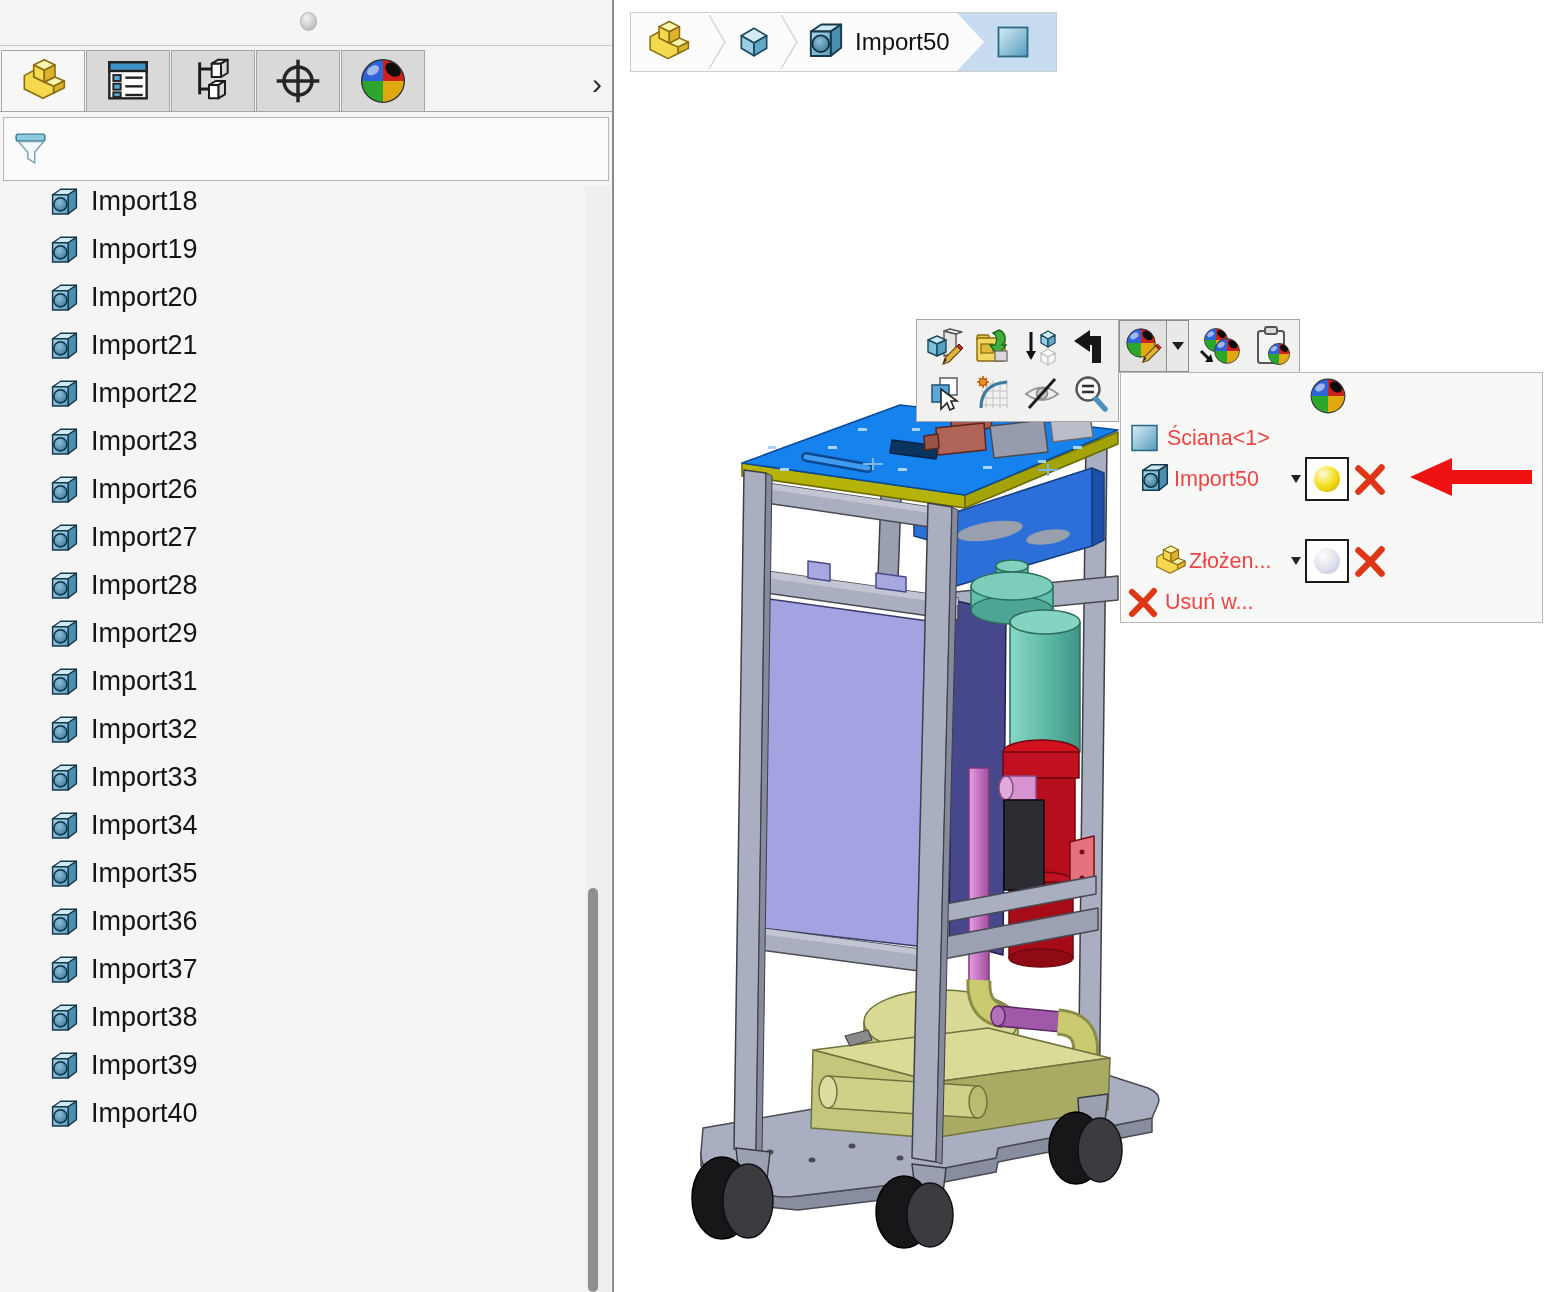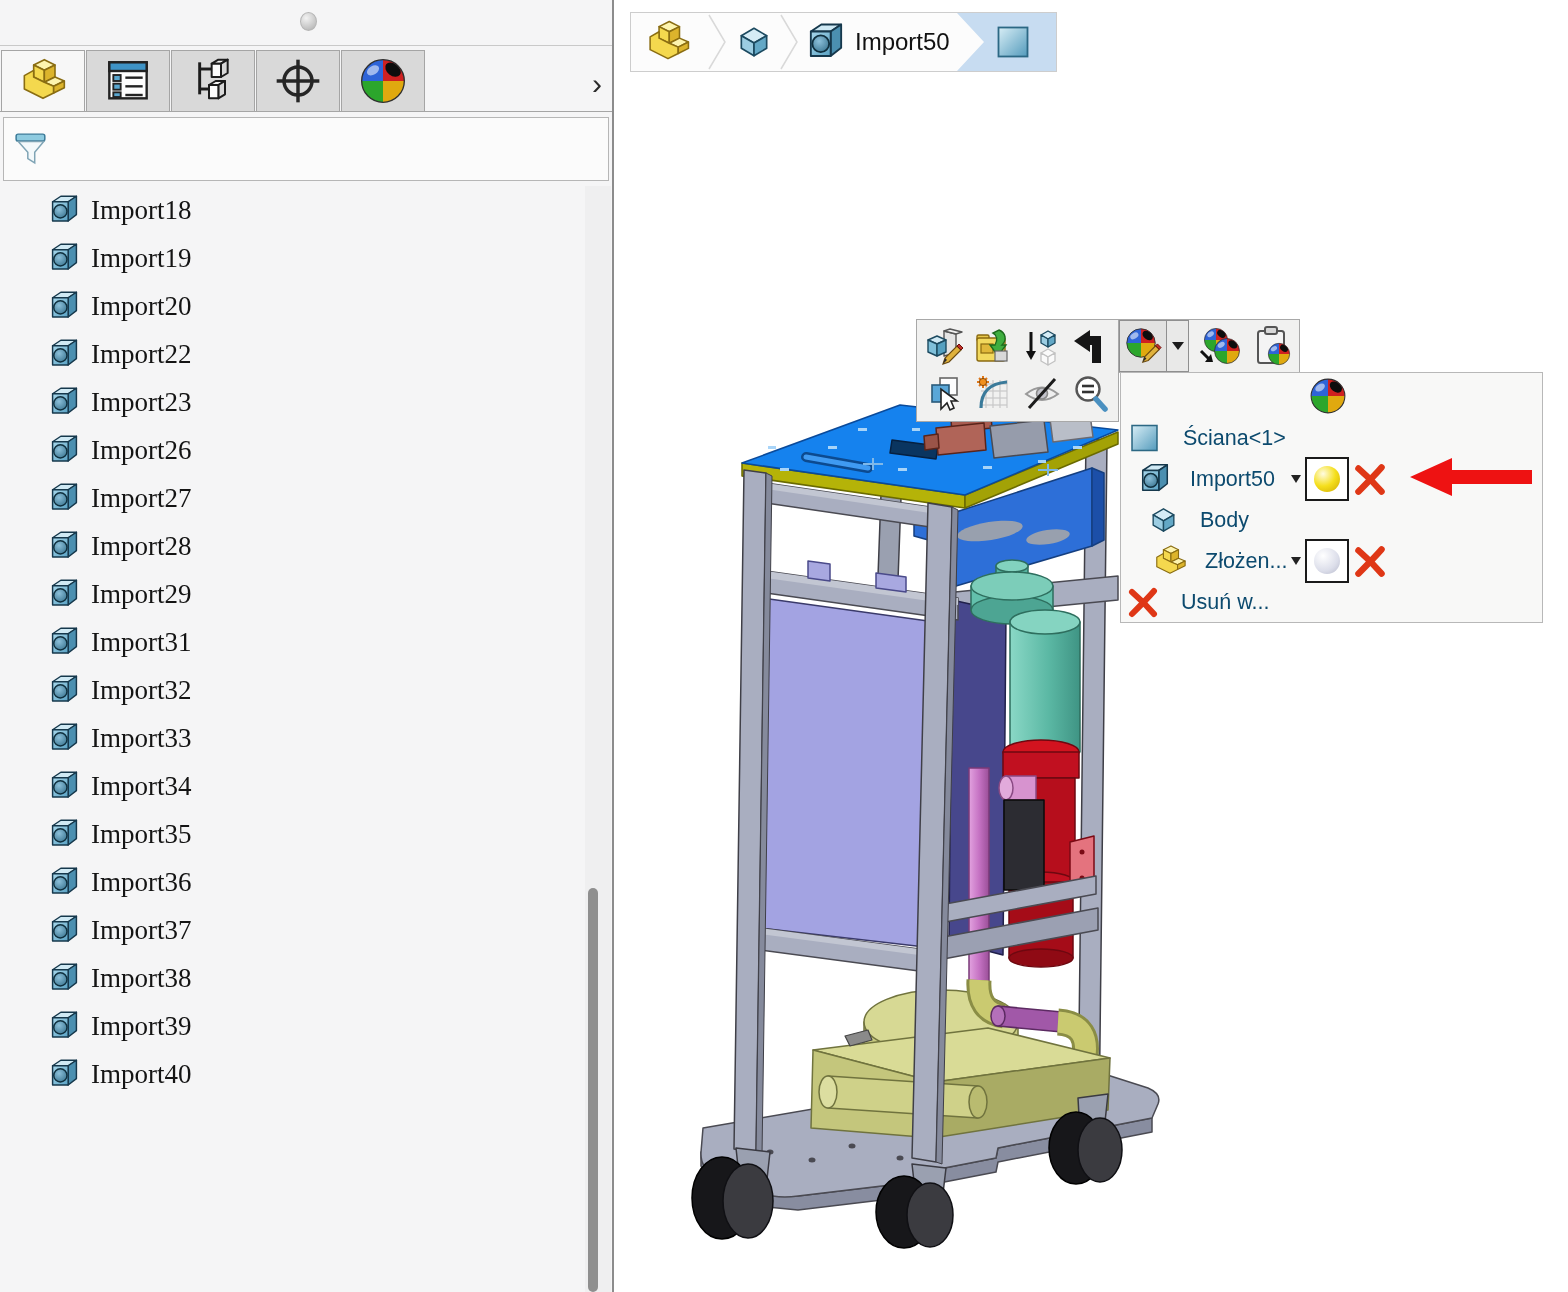--- a/index.html
+++ b/index.html
@@ -18,21 +18,21 @@
   .panel-tab.active{background:#f7f7f7;border-bottom-color:#f7f7f7;}
   #tab-bar-underline{position:absolute;left:0;top:111px;width:612px;height:1px;background:#a5a5a5;}
   #panel-expand{position:absolute;left:584px;top:68px;width:26px;height:34px;font-size:30px;
                 color:#2b2b2b;line-height:32px;text-align:center;cursor:pointer;}
   #filter-box{position:absolute;left:3px;top:117px;width:606px;height:64px;background:#fbfbfb;
               border:1px solid #b6b6b6;box-sizing:border-box;}
   #filter-input{position:absolute;left:56px;top:6px;width:540px;height:48px;border:none;background:transparent;
                 font-size:24px;font-family:inherit;outline:none;}
   
   #tree{position:absolute;left:0;top:186px;width:585px;height:1106px;overflow:hidden;}
-  .tree-row{height:48px;display:flex;align-items:center;padding-left:48px;font-family:Liberation Serif, serif;}
+  .tree-row{height:48px;display:flex;padding-left:48px;}
   .tree-row .lbl{font-size:27px;color:#141414;margin-left:10px;white-space:nowrap;}
   #scroll-gutter{position:absolute;left:585px;top:186px;width:26px;height:1106px;background:#efeff0;}
   #scroll-thumb{position:absolute;left:3px;top:702px;width:10px;height:404px;background:#8f8f8f;border-radius:5px;}
   
   #splitter{position:absolute;left:614px;top:833px;width:26px;height:98px;background:#fafafa;
             border:1px solid #a3a3a3;border-left:none;box-sizing:border-box;}
   #splitter-dot{position:absolute;left:5px;top:40px;width:15px;height:16px;border-radius:50%;
                 background:radial-gradient(circle at 35% 30%,#eee,#bdbdbd 70%,#9d9d9d);border:1px solid #a9a9a9;}
   
   #graphics{position:absolute;left:614px;top:0;width:954px;height:1292px;background:#fff;}
@@ -55,21 +55,21 @@
   .tb-btn2{display:flex;align-items:center;justify-content:center;cursor:pointer;flex:0 0 auto;}
   #btn-appearance{width:46px;background:#e2e2e1;border:1px solid #8f8f8f;}
   #btn-appearance-dd{width:21px;border:1px solid #8f8f8f;border-left:none;background:#e9e9e8;}
   .dd-tri{width:0;height:0;border-left:6px solid transparent;border-right:6px solid transparent;border-top:8px solid #1c1c1c;}
   #btn-copy-app{width:57px;}#btn-paste-app{width:54px;}
   
   #app-menu{position:absolute;left:1120px;top:372px;width:423px;height:251px;background:#f8f8f7;
             border:1px solid #b8b8b8;box-sizing:border-box;z-index:6;}
   .menu-row{position:absolute;left:0;width:100%;height:41px;}
   .menu-ic{position:absolute;top:50%;transform:translateY(-50%);}
-  .menu-lbl{position:absolute;top:50%;transform:translateY(-50%);font-size:21.5px;color:#0c4a6e;white-space:nowrap;margin-left:16px;}
+  .menu-lbl{position:absolute;top:50%;transform:translateY(-50%);font-size:21.5px;color:#ef4444;white-space:nowrap;}
   .menu-tri{position:absolute;left:170px;top:50%;transform:translateY(-50%);width:0;height:0;
             border-left:5.5px solid transparent;border-right:5.5px solid transparent;border-top:8px solid #222;}
   .swatch-box{position:absolute;left:184px;top:50%;transform:translateY(-50%);width:40px;height:40px;
               background:#fff;border:2px solid #1a1a1a;display:flex;align-items:center;justify-content:center;cursor:pointer;}
   .swatch-sphere{width:26px;height:26px;border-radius:50%;}
   .sp-yellow{background:radial-gradient(circle at 35% 30%,#fffce2 0%,#f5df1d 50%,#cfa900 100%);}
   .sp-white{background:radial-gradient(circle at 35% 30%,#ffffff 0%,#dcdeea 60%,#b6b8ca 100%);}
   .menu-x{position:absolute;left:230px;top:50%;transform:translateY(-50%);cursor:pointer;}
   #menu-sphere{position:absolute;left:188px;top:4px;}
   
@@ -245,20 +245,26 @@
     <span class="lbl">Import19</span>
   </div>
 
   <div class="tree-row">
     <svg width="33" height="34" viewBox="0 0 36 36">
             <use href="#sym-cube-import"></use>
           </svg>
     <span class="lbl">Import20</span>
   </div>
 
+  <div class="tree-row">
+    <svg width="33" height="34" viewBox="0 0 36 36">
+            <use href="#sym-cube-import"></use>
+          </svg>
+    <span class="lbl">Import21</span>
+  </div>
 
   <div class="tree-row">
     <svg width="33" height="34" viewBox="0 0 36 36">
             <use href="#sym-cube-import"></use>
           </svg>
     <span class="lbl">Import22</span>
   </div>
 
   <div class="tree-row">
     <svg width="33" height="34" viewBox="0 0 36 36">
@@ -690,26 +696,20 @@
       <span class="menu-lbl" style="left:53px">Import50</span>
       <div class="menu-tri"></div>
       <div class="swatch-box">
         <div class="swatch-sphere sp-yellow"></div>
       </div>
       <svg class="menu-x" width="38" height="38" viewBox="0 0 36 36">
           <use href="#sym-x"></use>
         </svg>
     </div>
 
-    <div class="menu-row" style="top:126px">
-      <svg class="menu-ic" style="left:27px" width="31" height="31" viewBox="0 0 36 36">
-          <use href="#sym-cube"></use>
-        </svg>
-      <span class="menu-lbl" style="left:63px">Body</span>
-    </div>
 
     <div class="menu-row" style="top:208px">
       <svg class="menu-ic" style="left:4px" width="36" height="36" viewBox="0 0 36 36">
           <use href="#sym-x"></use>
         </svg>
       <span class="menu-lbl" style="left:44px">Usuń w...</span>
     </div>
 
     <div class="menu-row" style="top:167px">
       <svg class="menu-ic" style="left:32px" width="34" height="34" viewBox="0 0 36 36">

